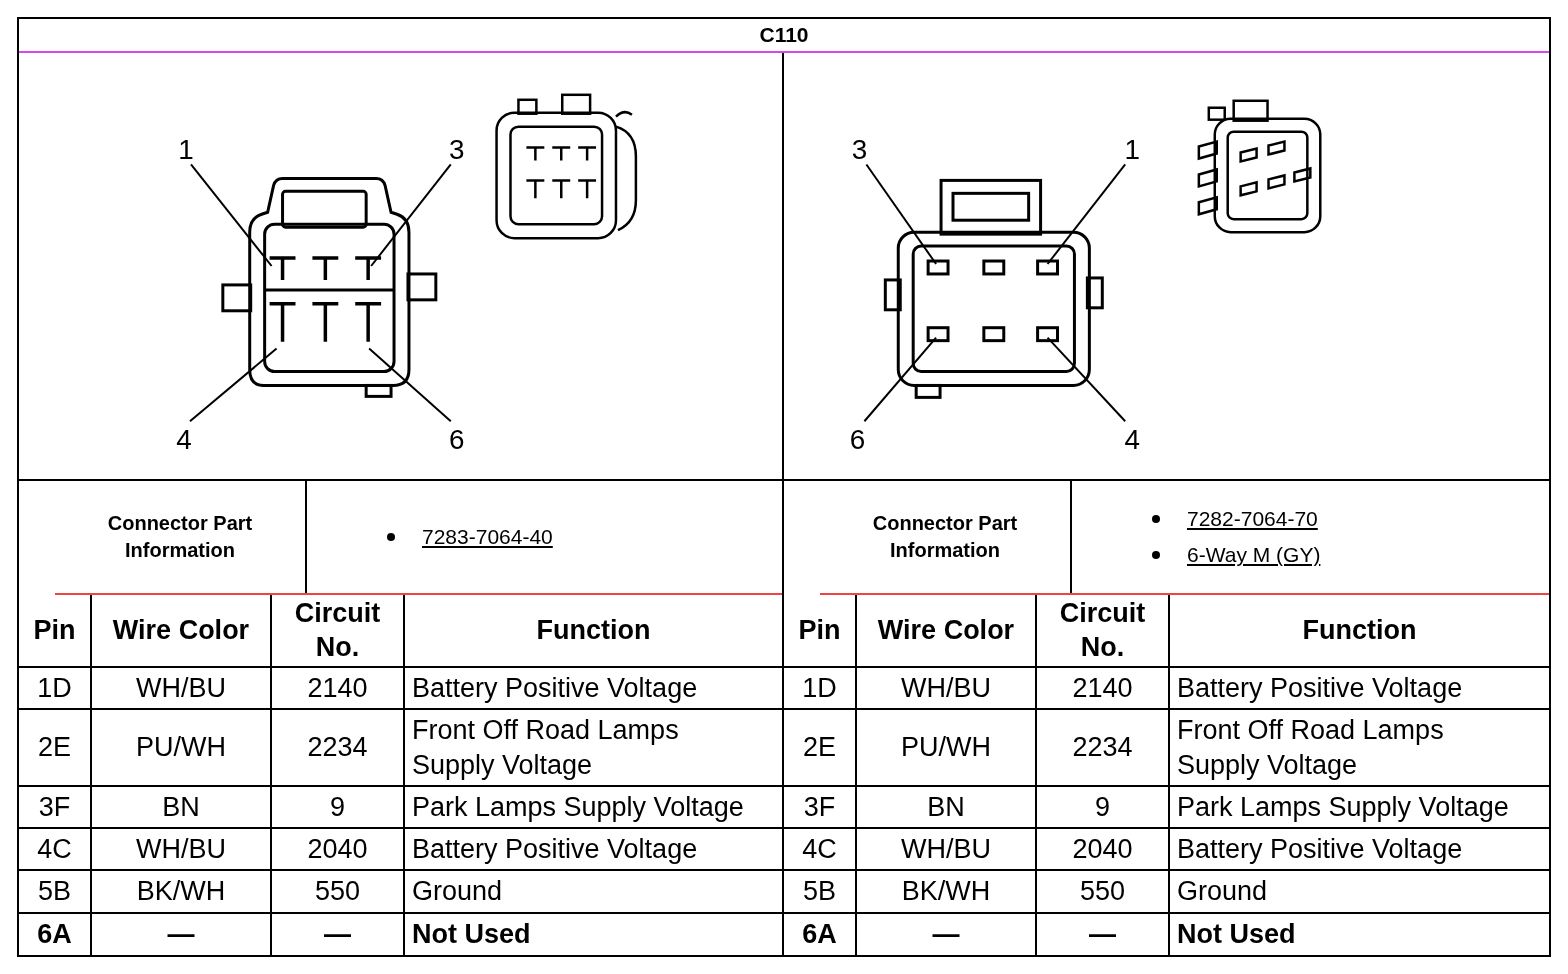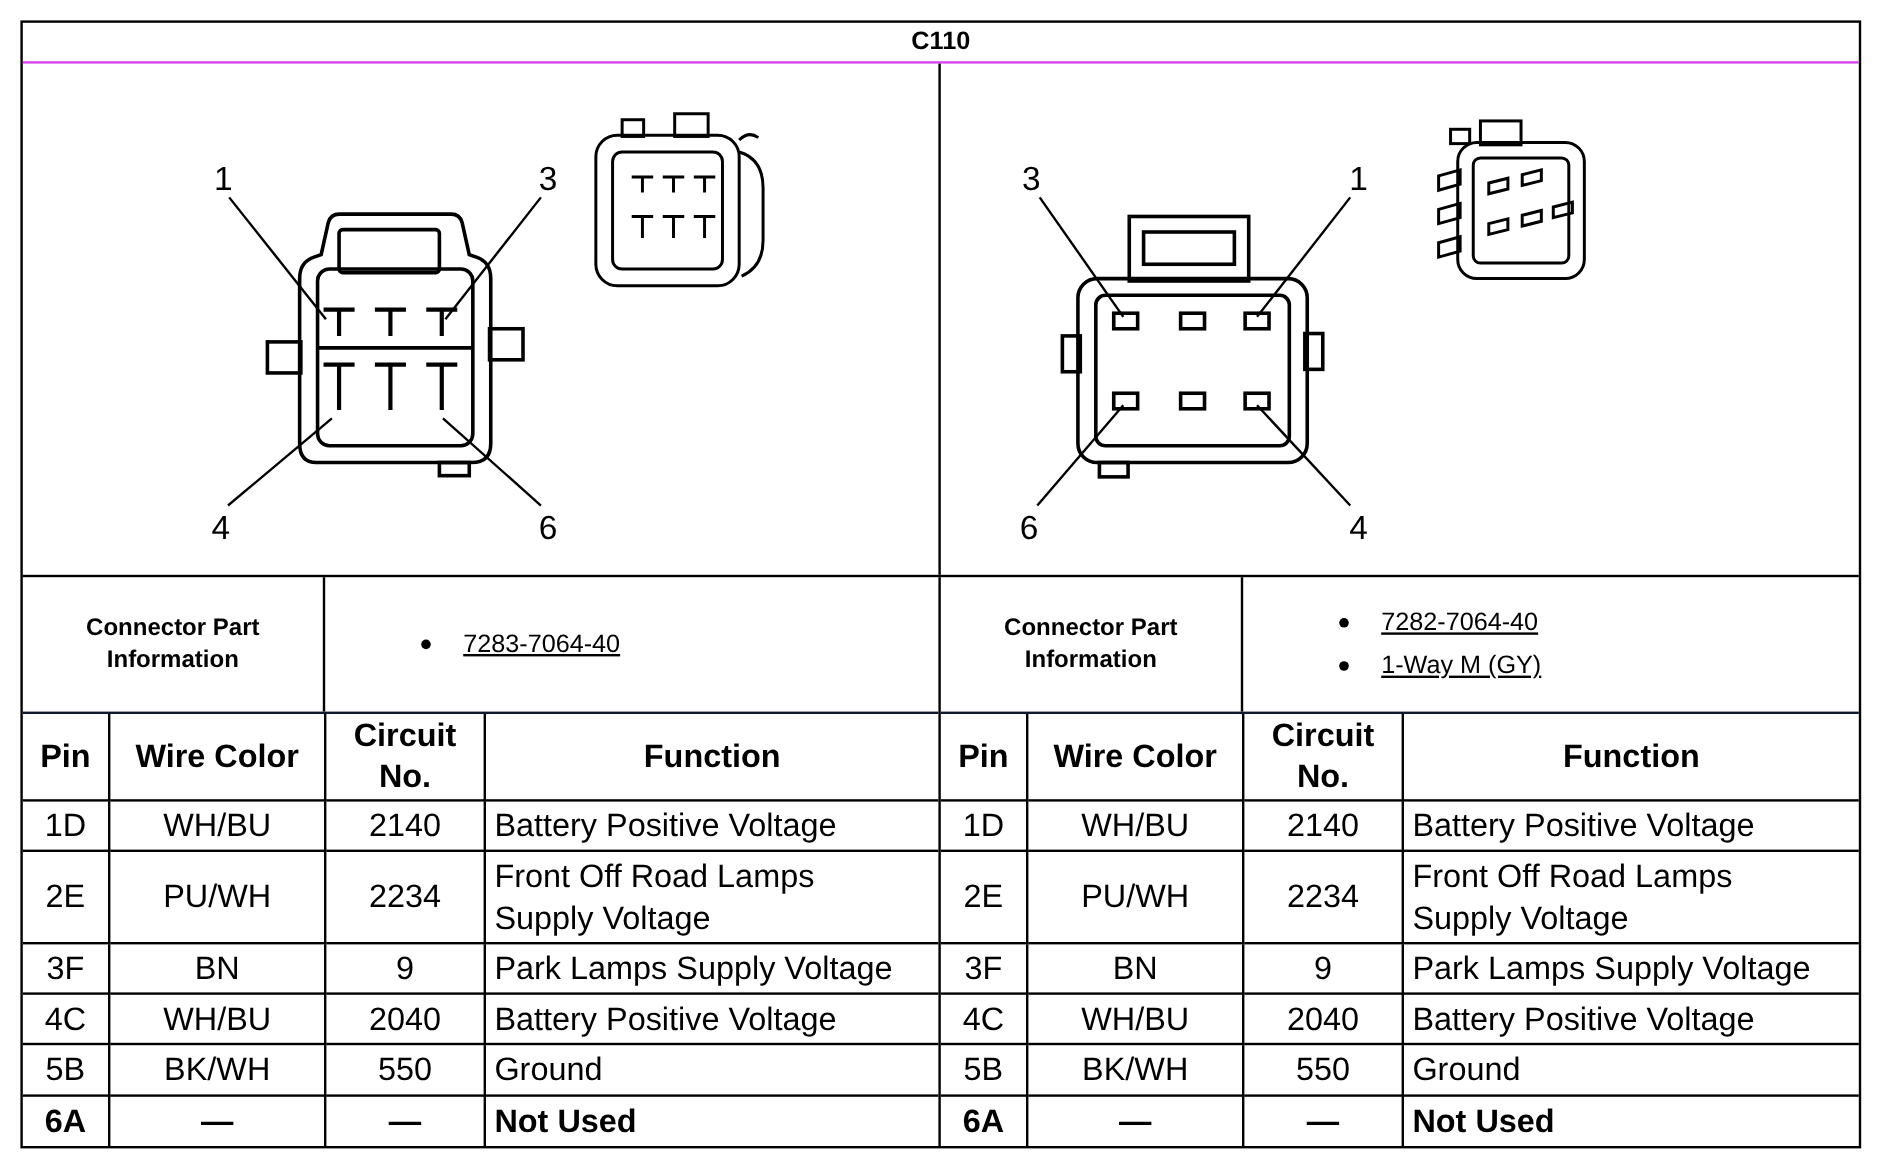--- a/index.html
+++ b/index.html
@@ -31,22 +31,23 @@
   .panel.panel-left { border-right: 2px solid #000; }
   .diag { width: 100%; height: 100%; display: block; }
   svg text { font-family: "Liberation Sans", sans-serif; }
 
   .halves { flex: 1 1 auto; display: flex; min-height: 0; }
   .half { flex: 1 1 50%; display: flex; flex-direction: column; min-width: 0; }
   .half.half-left { border-right: 2px solid #000; }
 
   .partinfo {
     height: 114px; flex: 0 0 114px;
-    border-bottom: 2px solid #0f172a;
+    border-bottom: 2px solid #ef4444;
     display: flex;
+    margin-left: 36px;
   }
   .pi-label {
     width: 252px; flex: 0 0 252px;
     border-right: 2px solid #000;
     display: flex; align-items: center; justify-content: center;
     text-align: center; font-weight: bold; font-size: 20px;
     padding: 0 22px; line-height: 1.35;
   }
   .pi-bullets {
     flex: 1 1 auto;
@@ -244,25 +245,25 @@
           </tbody>
         </table>
       </div>
 
       <div class="half">
         <div class="partinfo">
           <div class="pi-label">Connector Part Information</div>
           <div class="pi-bullets">
             <div class="bullet-item">
               <span class="dot"></span>
-              <span>7282-7064-40</span>
+              <span>7282-7064-70</span>
             </div>
             <div class="bullet-item">
               <span class="dot"></span>
-              <span>1-Way M (GY)</span>
+              <span>6-Way M (GY)</span>
             </div>
           </div>
         </div>
         <table class="pin-table">
           <colgroup>
               <col style="width:72px">
               <col style="width:180px">
               <col style="width:133px">
               <col>
             </colgroup>

